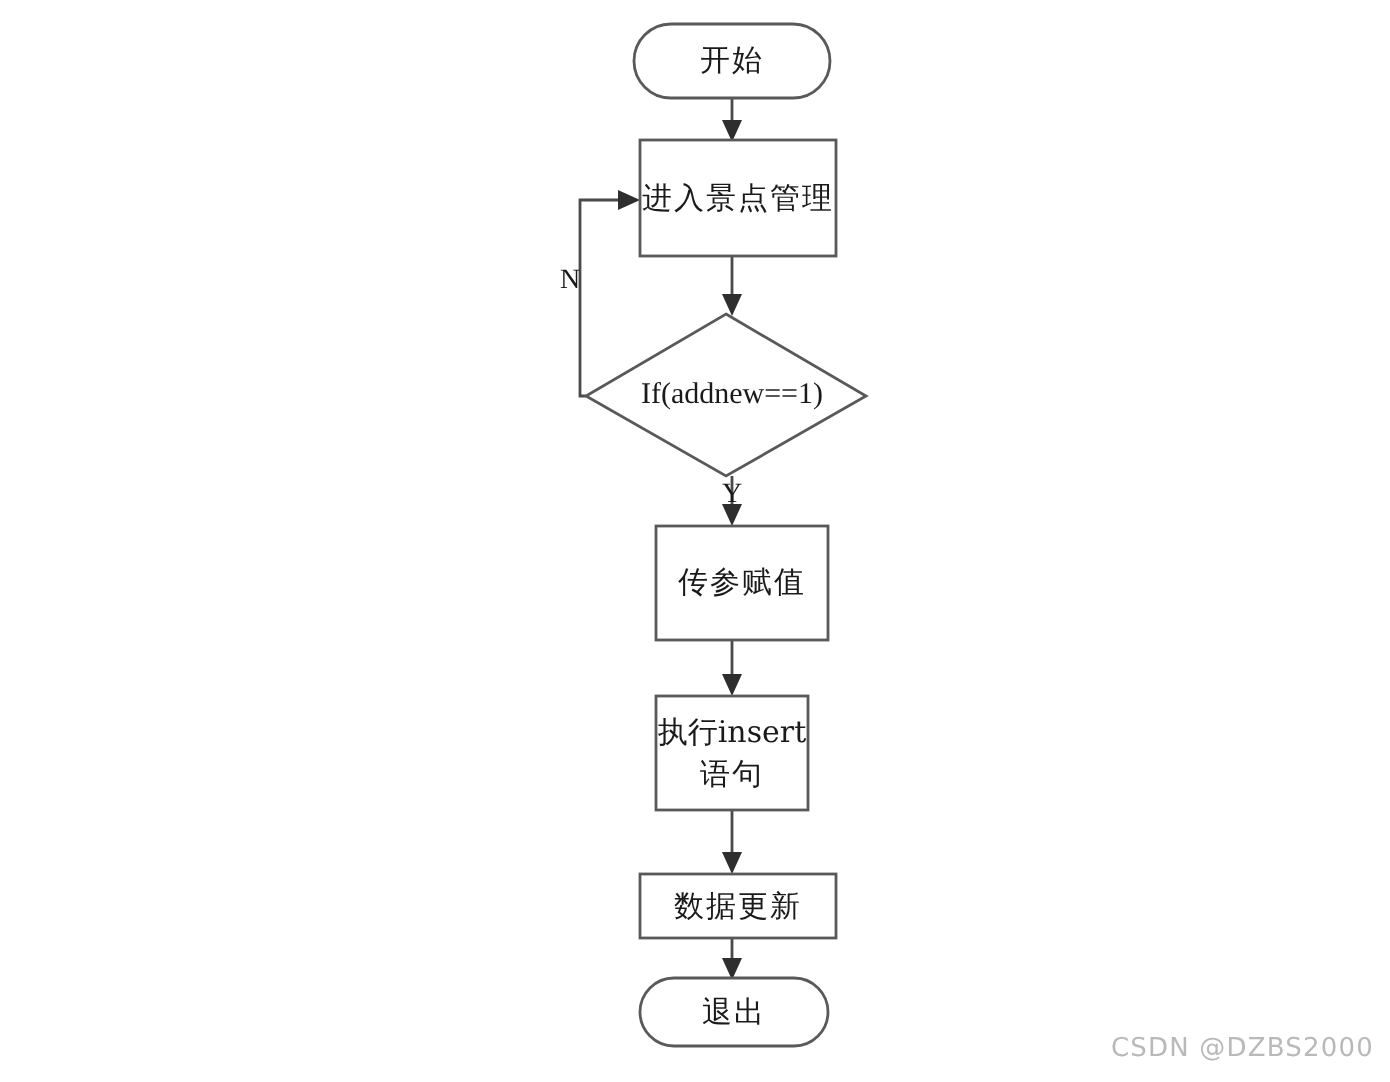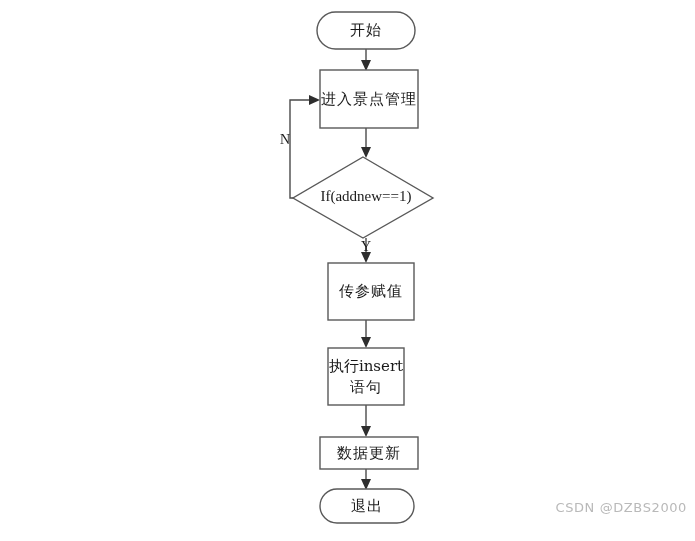--- a/index.html
+++ b/index.html
@@ -55,21 +55,21 @@
   .edge-label {
     font-family: "Liberation Serif", "DejaVu Serif", serif;
     font-size: 14px;
     fill: #1a1a1a;
     text-anchor: middle;
     dominant-baseline: middle;
   }
   .watermark {
     position: absolute;
     right: 8px;
-    bottom: 26px;
+    bottom: 9px;
     font-family: "DejaVu Sans", "Liberation Sans", sans-serif;
     font-size: 13px;
     color: #b9b9b9;
     letter-spacing: 0.6px;
     white-space: nowrap;
   }
 </style>
 </head>
 <body>
 

